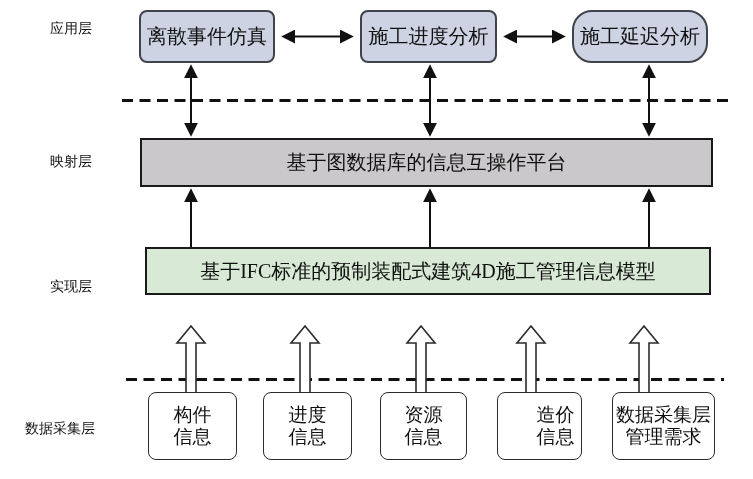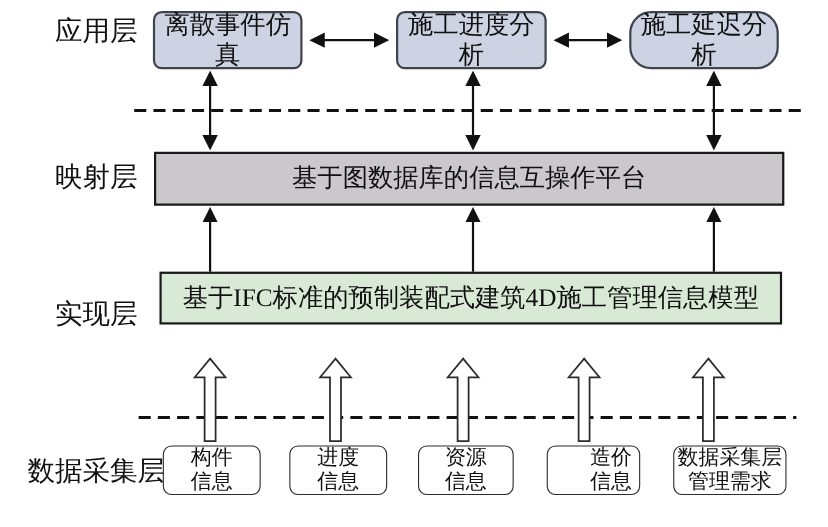--- a/index.html
+++ b/index.html
@@ -5,43 +5,43 @@
   html,body{margin:0;padding:0;background:#fff;}
   .stage{
     position:relative;width:753px;height:479px;background:#fff;overflow:hidden;
     font-family:"Liberation Serif","DejaVu Serif",serif;color:#111;
   }
   .stage svg{position:absolute;left:0;top:0;}
   .arr{stroke:#111;stroke-width:2;}
   .dash{stroke:#111;stroke-width:2.8;stroke-dasharray:11 6.5;}
   .hollow{fill:#fff;stroke:#2b2b2b;stroke-width:1.6;stroke-linejoin:miter;}
   .layer-label{
-    position:absolute;font-size:25px;line-height:22px;white-space:nowrap;color:#111;
+    position:absolute;font-size:14px;line-height:22px;white-space:nowrap;color:#111;
   }
   .box{
     position:absolute;box-sizing:border-box;display:flex;align-items:center;justify-content:center;
-    text-align:center;font-size:23px;line-height:1.15;color:#101010;
+    text-align:center;font-size:20px;line-height:1.15;color:#101010;
   }
   .appbox{
     top:10px;height:53px;border:2px solid var(--app-box-border,#3f434b);border-radius:8px;
     background:var(--app-box-fill,#cdd3e3);
   }
   .appbox.b1{left:139px;width:136px;}
   .appbox.b2{left:360px;width:137px;}
   .appbox.b3{left:572px;width:136px;border-radius:20px;}
   .platform{
     left:140px;top:138px;width:573px;height:49px;
     background:var(--mapping-fill,#cbc8cb);border:2px solid #1a1a1a;
   }
   .model{
     left:145px;top:247px;width:566px;height:48px;
     background:var(--implementation-fill,#d8e9d5);border:2px solid #1a1a1a;
   }
   .databox{
-    top:405px;height:45px;background:var(--data-box-fill,#ffffff);
+    top:392px;height:68px;background:var(--data-box-fill,#ffffff);
     border:1.5px solid #2b2b2b;border-radius:8px;font-size:19px;line-height:22px;
     flex-direction:column;
   }
   .databox.d1{left:148px;width:89px;}
   .databox.d2{left:263px;width:89px;justify-content:center;}
   .databox.d3{left:380px;width:87px;}
   .databox.d4{left:497px;width:85px;padding-left:32px;}
   .databox.d5{left:612px;width:103px;}
 </style>
 </head>

